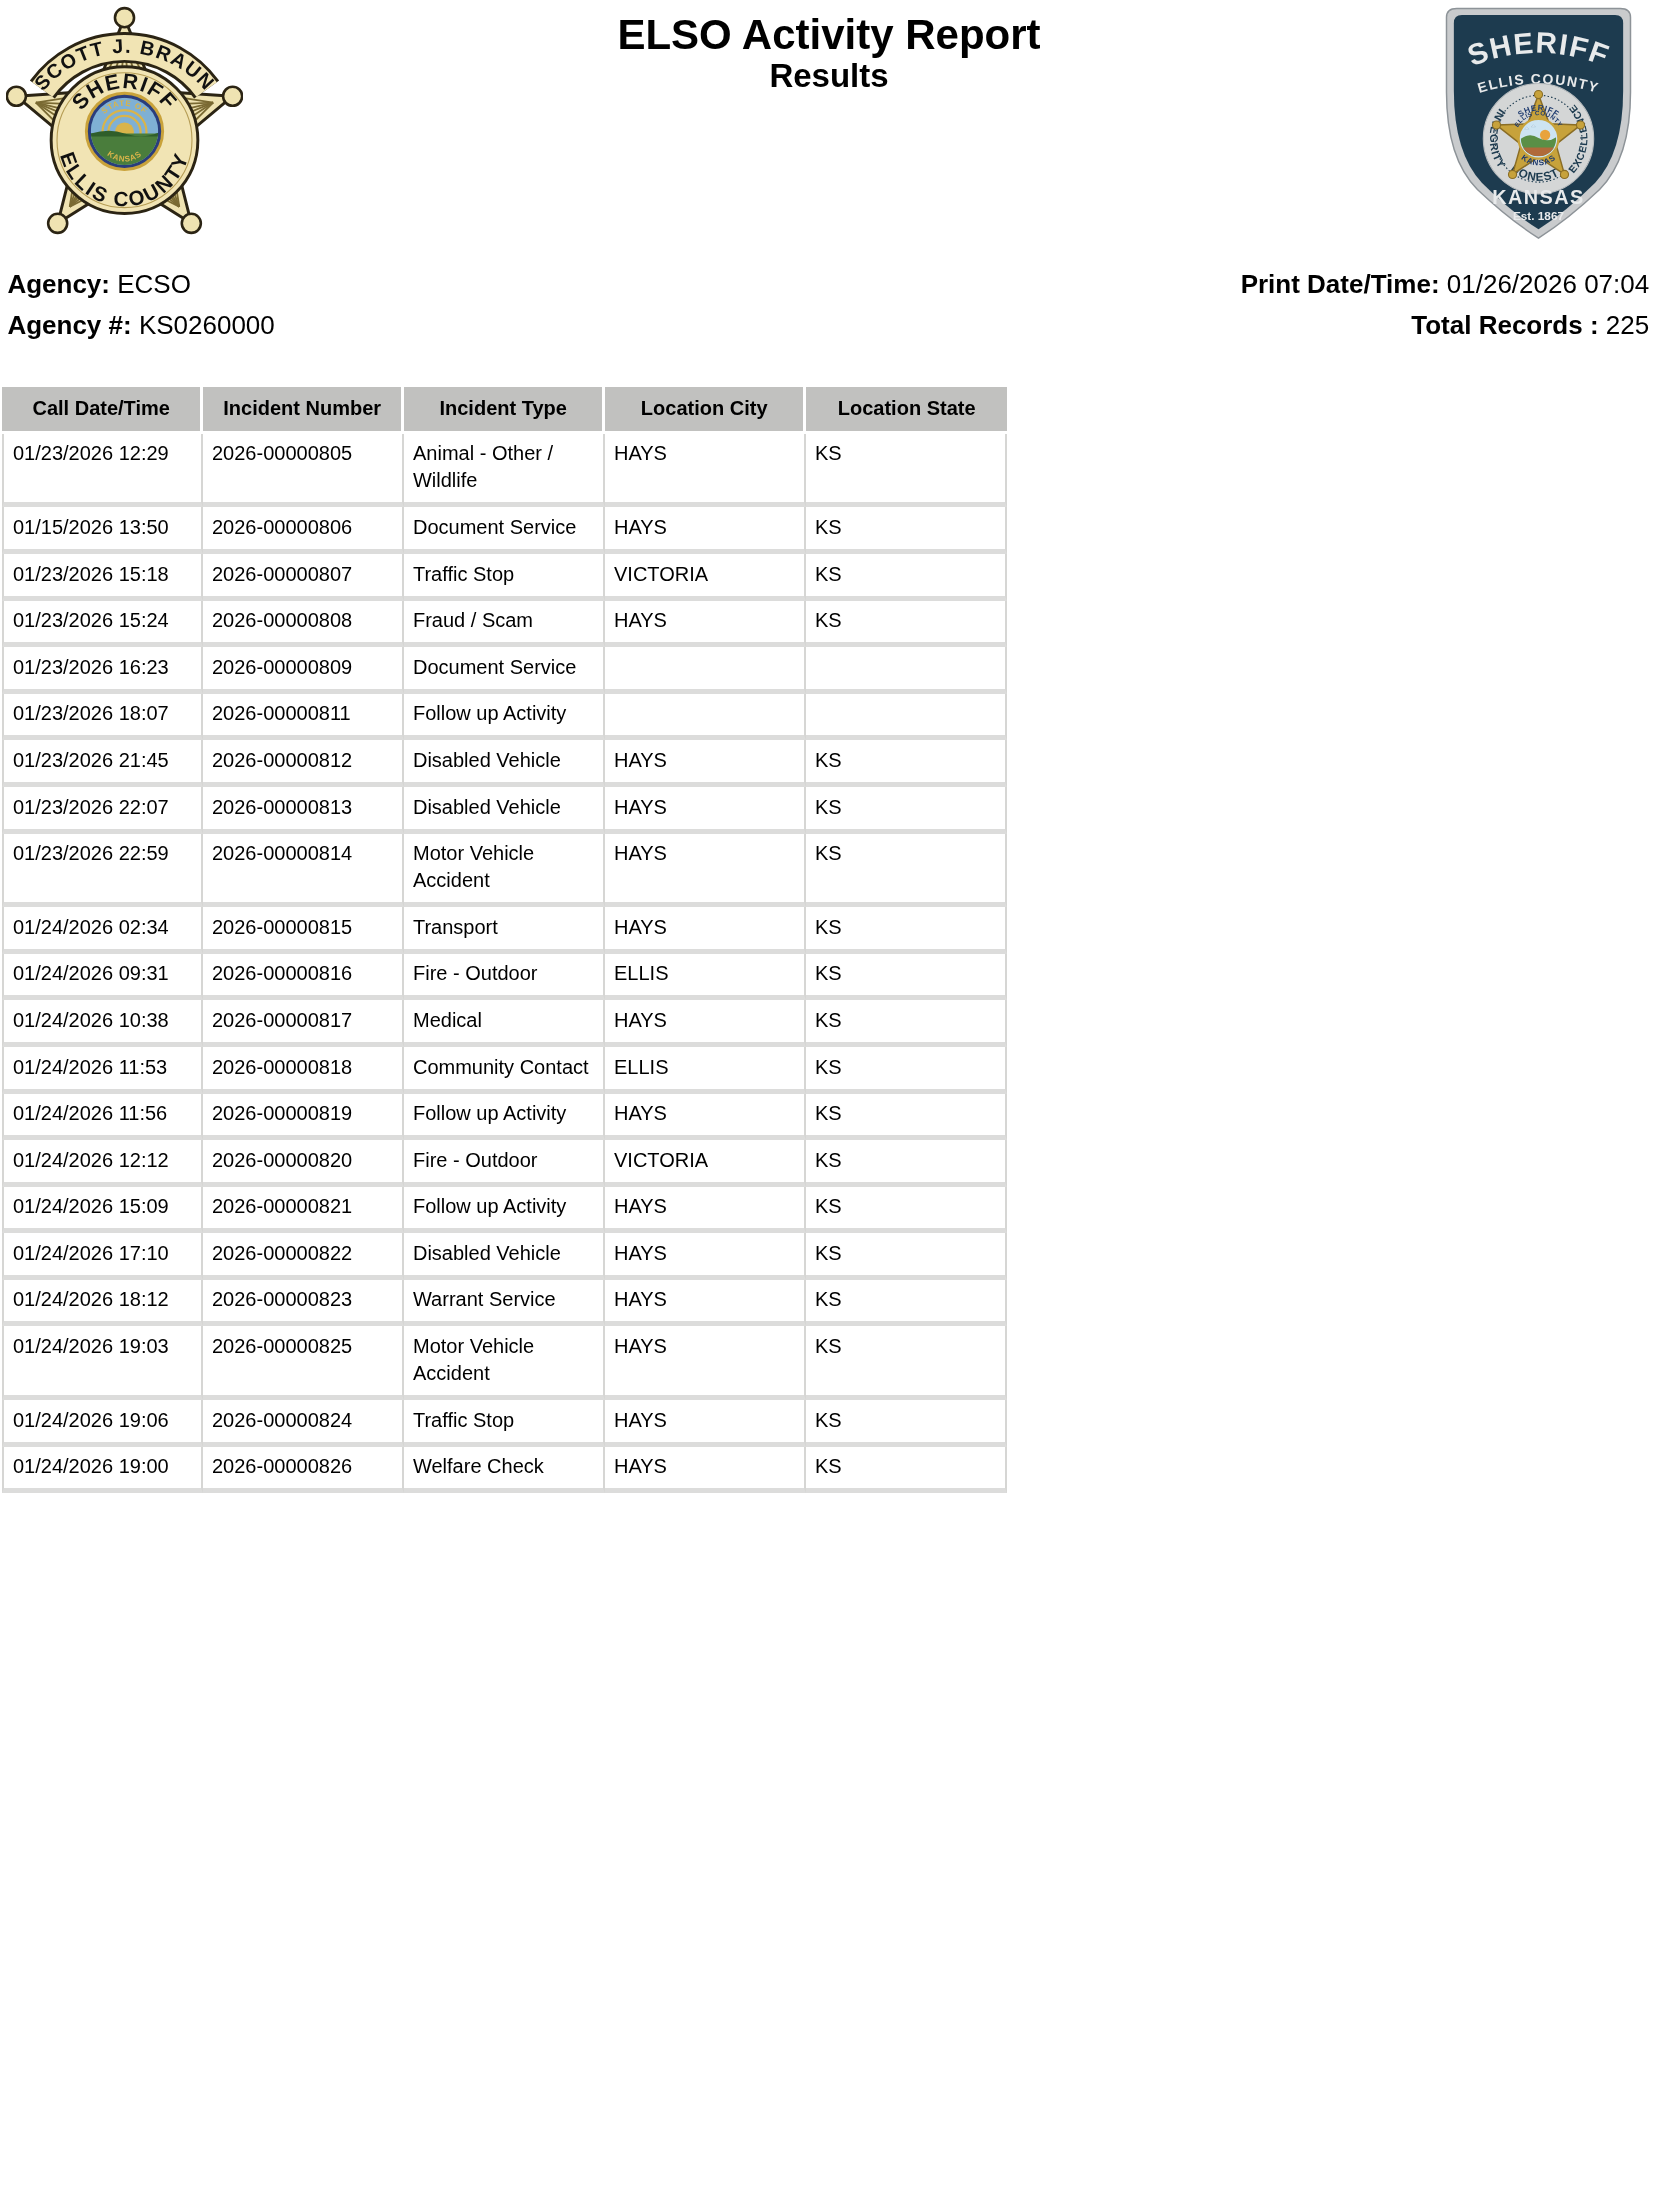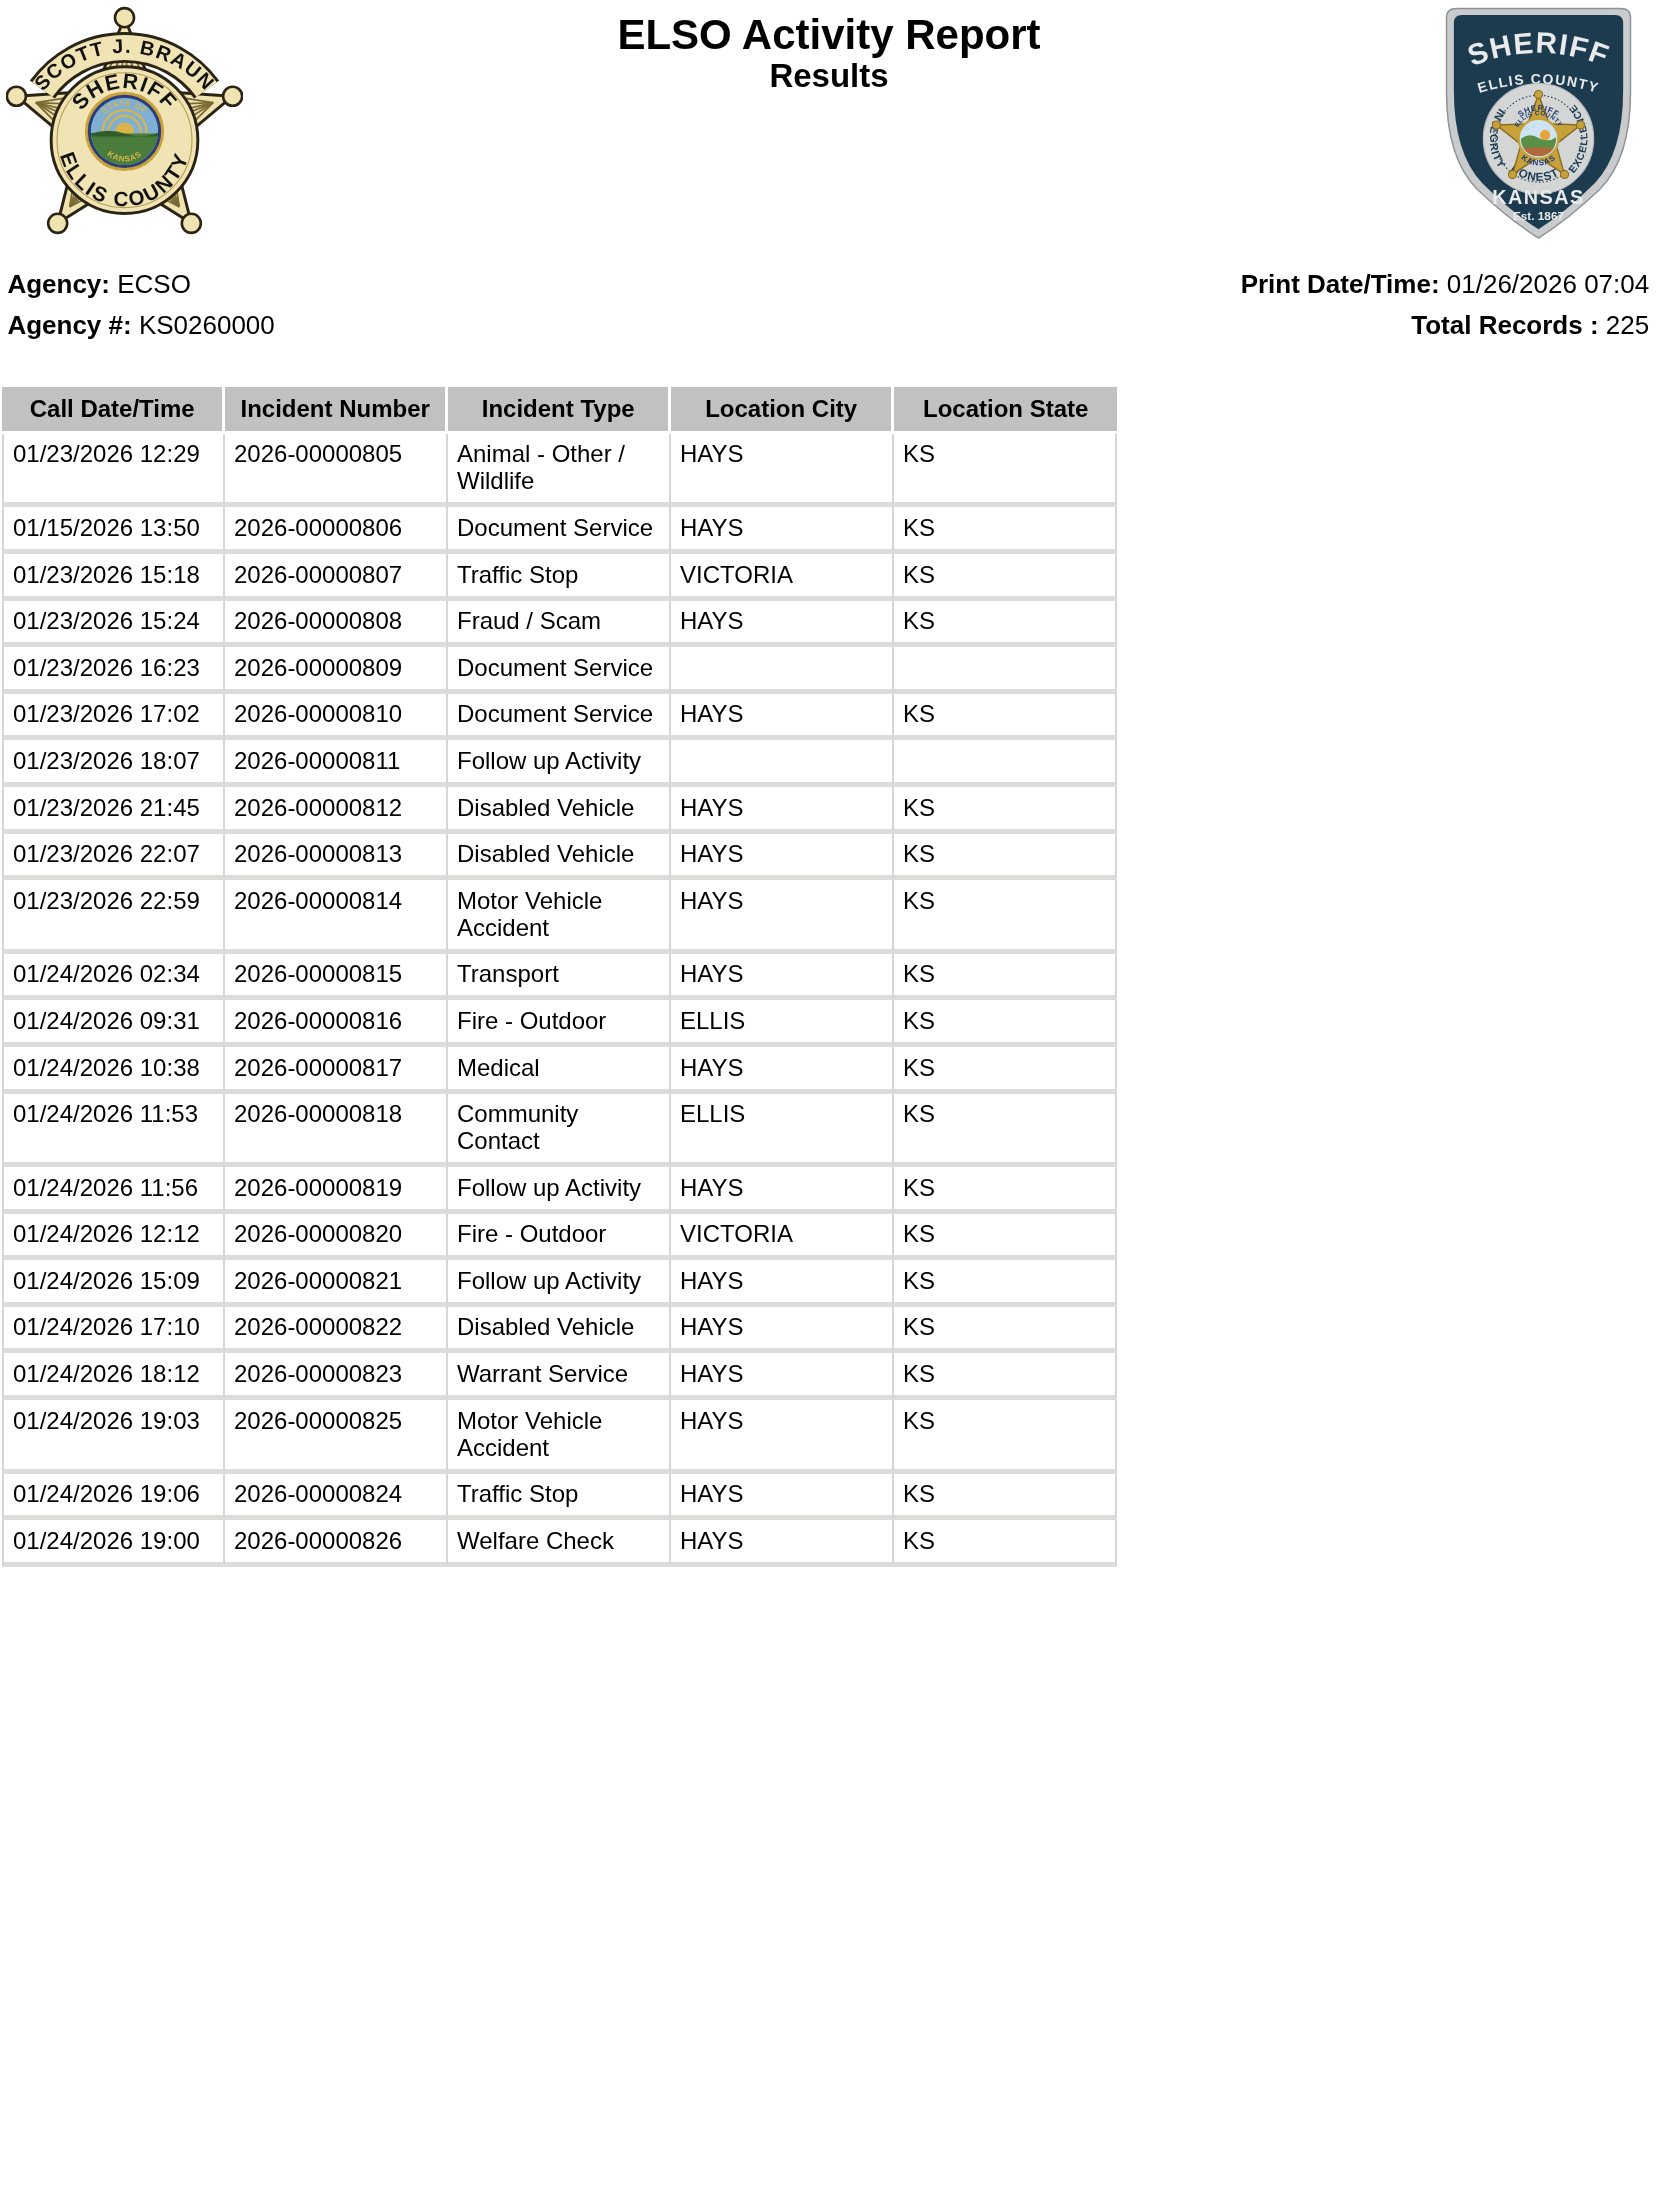--- a/index.html
+++ b/index.html
@@ -13,23 +13,23 @@
   .report-title { font-size:42px; font-weight:700; letter-spacing:0; line-height:1.05; }
   .report-subtitle { font-size:33px; font-weight:700; }
   .badge-left  { position:absolute; left:5.9px;  top:2.9px; width:237px; height:245px; }
   .badge-right { position:absolute; left:1442px; top:4.4px; width:193px; height:237px; }
   
   .meta-left  { position:absolute; left:7.4px;  top:264px; font-size:26px; line-height:41px; }
   .meta-right { position:absolute; right:8.8px; top:264px; font-size:26px; line-height:41px; text-align:right; }
   .meta-label { font-weight:700; }
   
   .report-table {
-    position:absolute; left:2.2px; top:387px; width:1115px;
+    position:absolute; left:2.2px; top:387px; width:1005px;
     border-collapse:separate; border-spacing:0; table-layout:fixed;
-    font-size:24px;
+    font-size:20px;
   }
   .report-table col { width:20%; }
   .report-table th {
     background:#c1c1bf; font-weight:700; text-align:center; vertical-align:middle;
     height:35px; padding:4.4px 2.9px; border-right:3.7px solid #ffffff; border-bottom:3.7px solid #ffffff;
   }
   .report-table th:last-child { border-right:none; }
   .report-table td {
     background:#ffffff; vertical-align:top; text-align:left;
     padding:6.6px 8.8px 8px 8.8px; line-height:27px;
@@ -242,27 +242,20 @@
   </tr>
 
   <tr>
     <td>01/23/2026 16:23</td>
     <td>2026-00000809</td>
     <td>Document Service</td>
     <td></td>
     <td></td>
   </tr>
 
-  <tr>
-    <td>01/23/2026 17:02</td>
-    <td>2026-00000810</td>
-    <td>Document Service</td>
-    <td>HAYS</td>
-    <td>KS</td>
-  </tr>
 
   <tr>
     <td>01/23/2026 18:07</td>
     <td>2026-00000811</td>
     <td>Follow up Activity</td>
     <td></td>
     <td></td>
   </tr>
 
   <tr>

